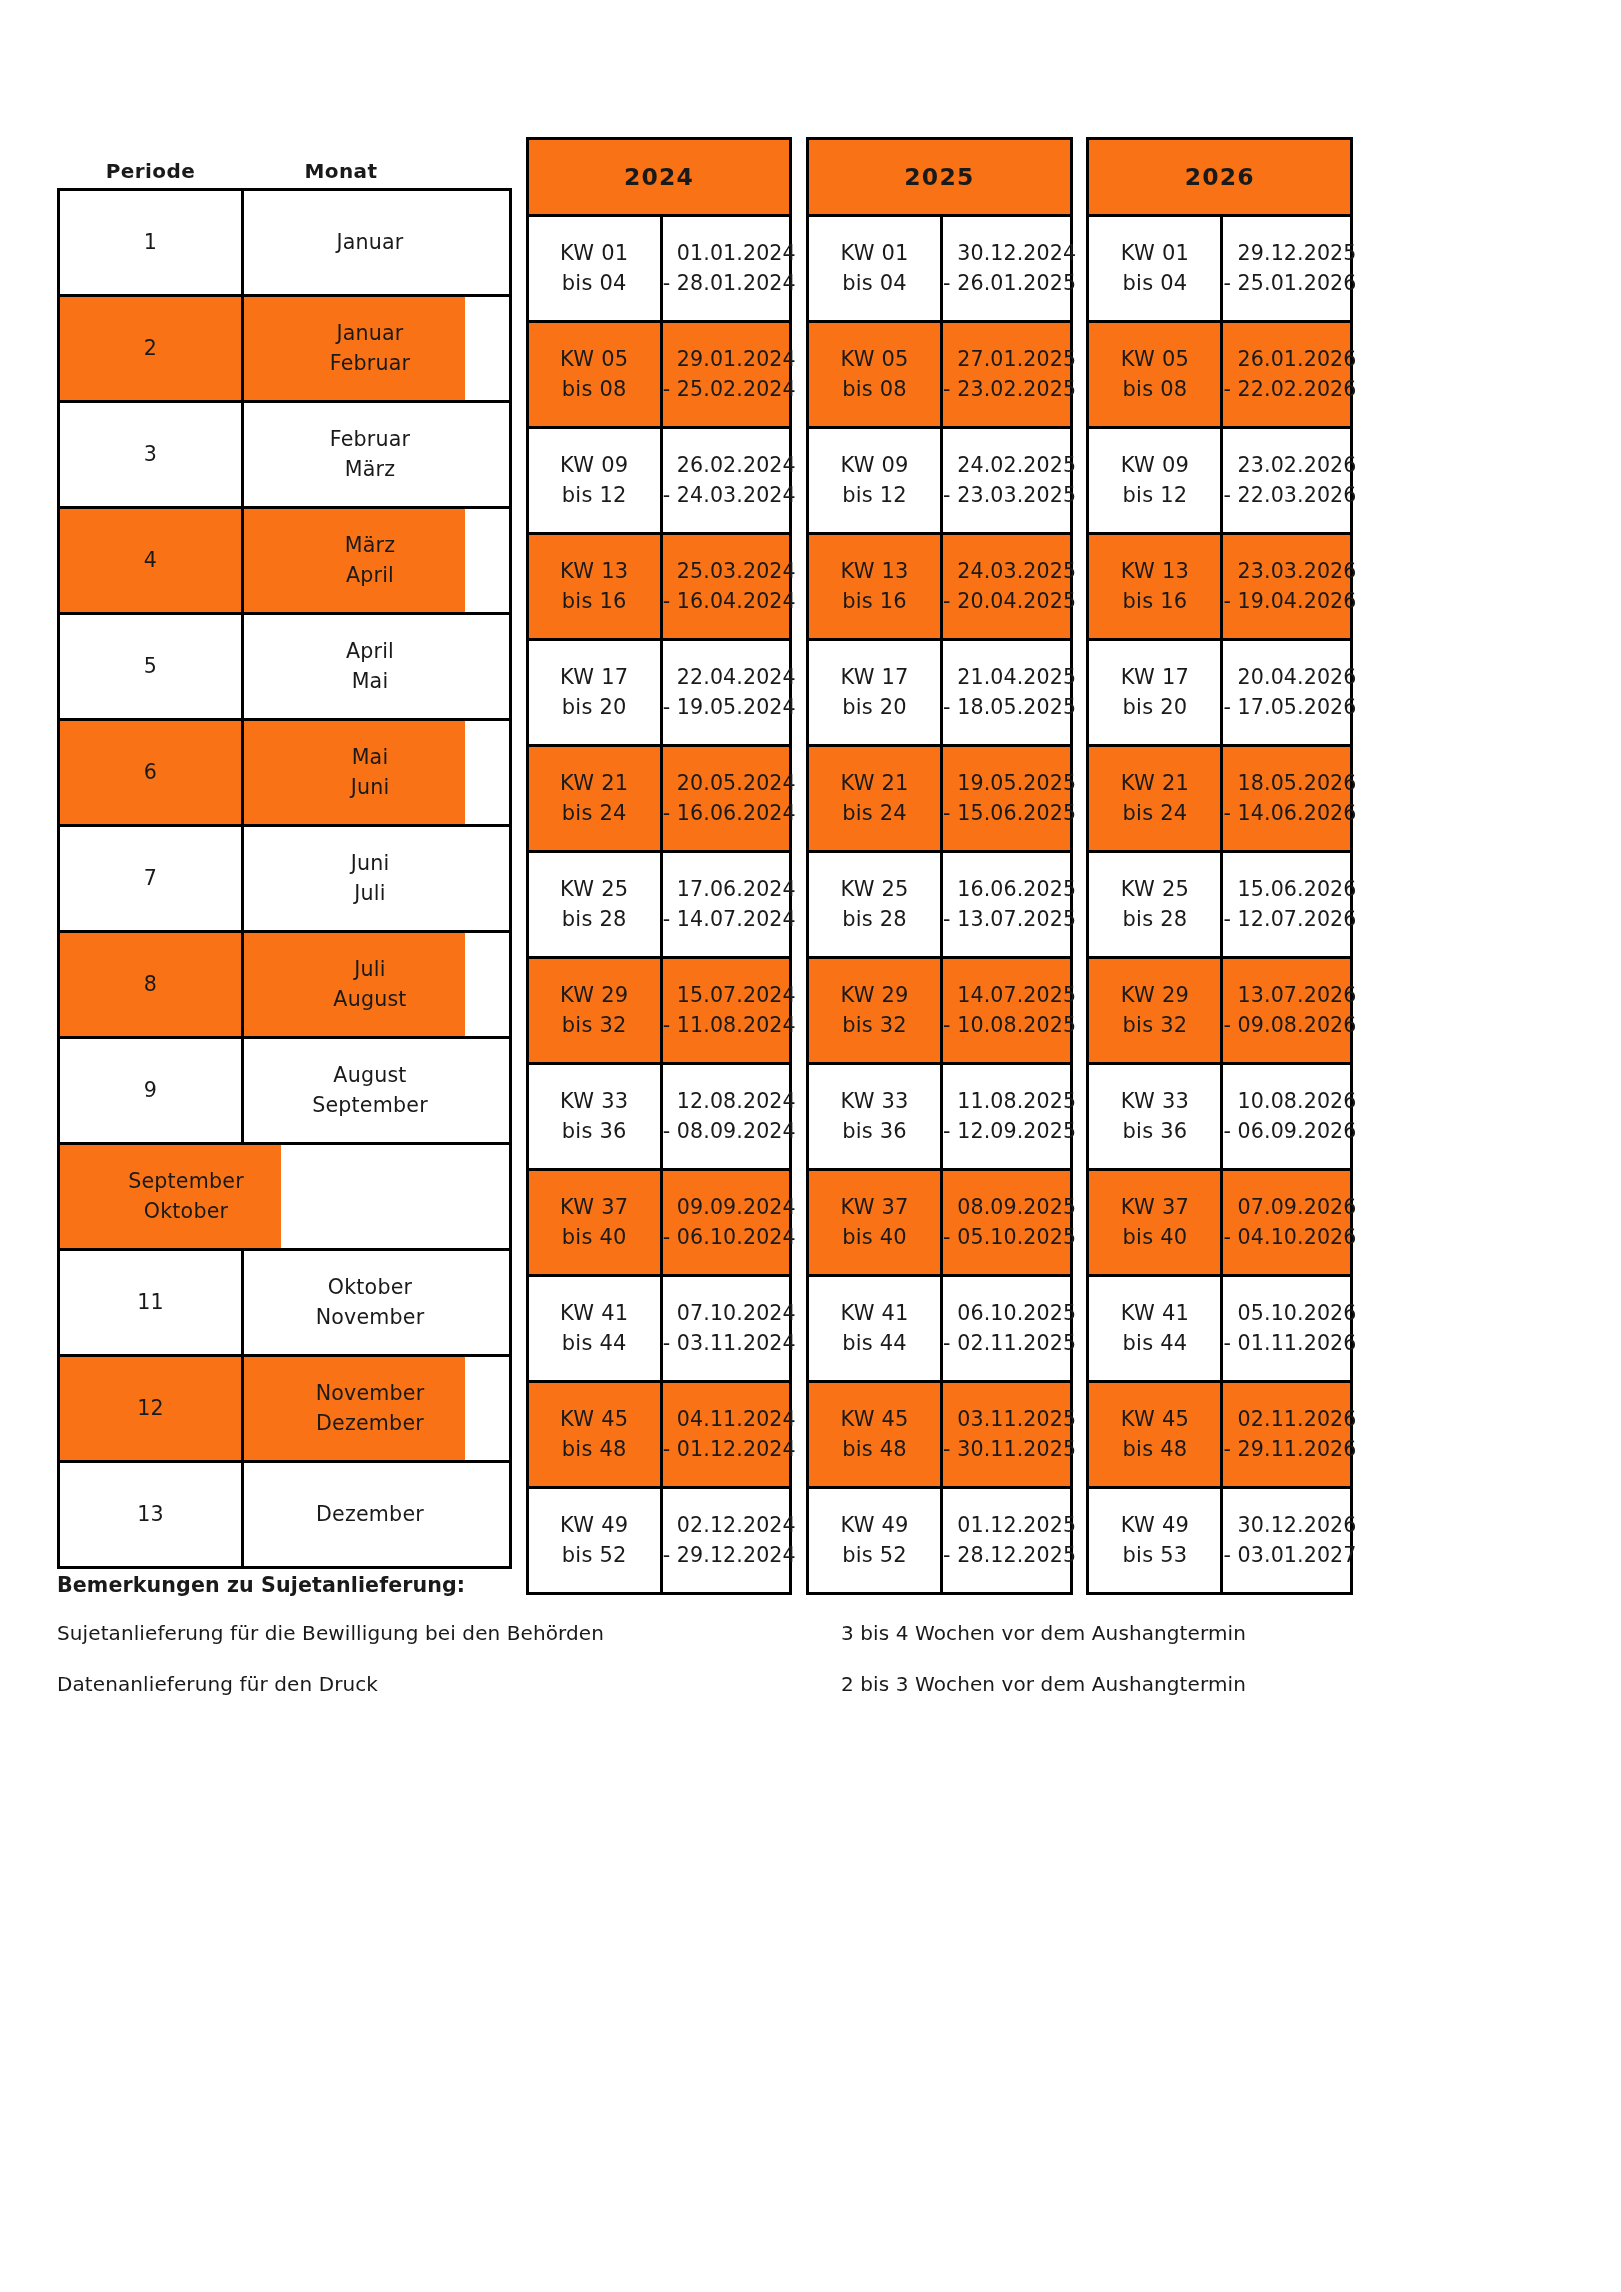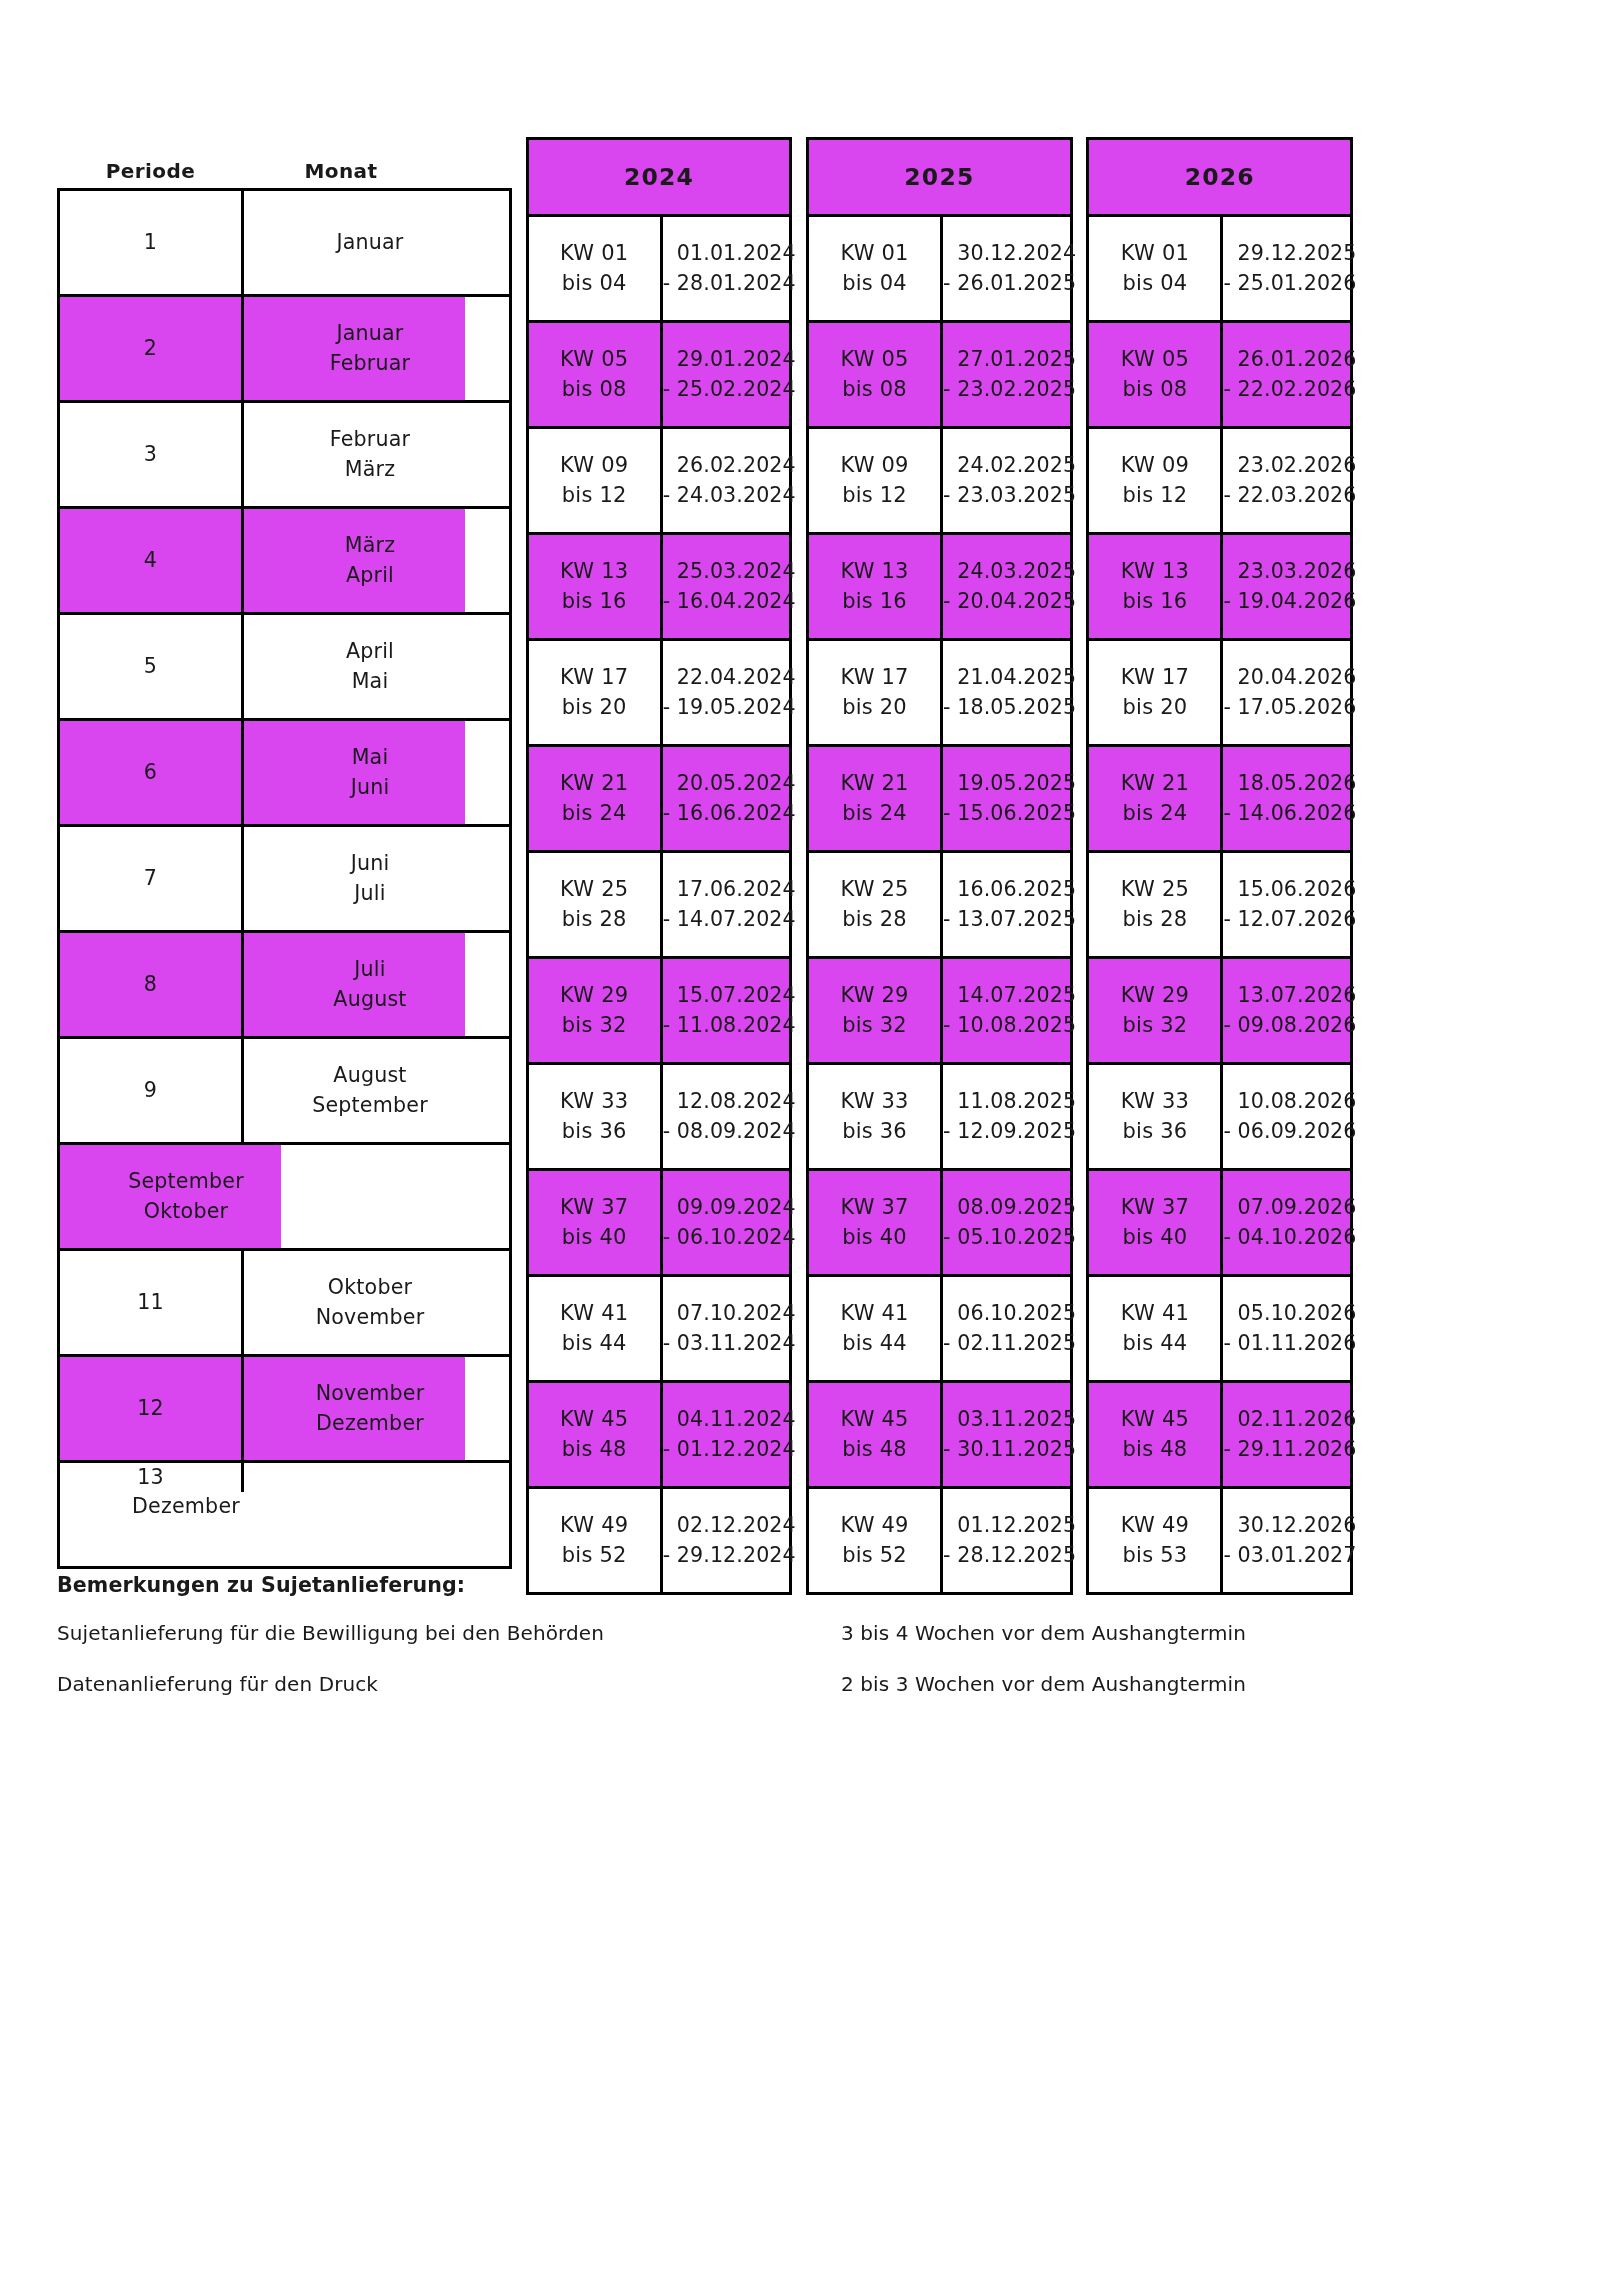--- a/index.html
+++ b/index.html
@@ -58,21 +58,21 @@
 
   .left-body {
     border: 3.3px solid #000;
     border-top: 3.3px solid #000;
   }
   .lrow {
     display: flex;
     height: 103px;
     border-bottom: 3.3px solid #000;
   }
-  .lrow:last-child { border-bottom: none; flex-direction: column; }
+  .lrow:last-child { border-bottom: none; }
   .lcell {
     display: flex;
     align-items: center;
     justify-content: center;
     text-align: center;
     font-size: 20.6px;
     line-height: 1.42;
     font-weight: 400;
     letter-spacing: 0.2px;
   }
@@ -118,21 +118,21 @@
     width: 113px;
     font-size: 20.6px;
     font-weight: 400;
     letter-spacing: 0.1px;
     padding-right: 13.7px;
     justify-content: flex-start;
     text-align: right;
     white-space: nowrap;
   }
 
-  .green { background: #d946ef; }
+  .green { background: #f97316; }
   .white { background: #ffffff; }
 
   
   .notes {
     position: absolute;
     left: 57px;
     top: 1573px;
     width: 1274px;
   }
   .notes-title {

